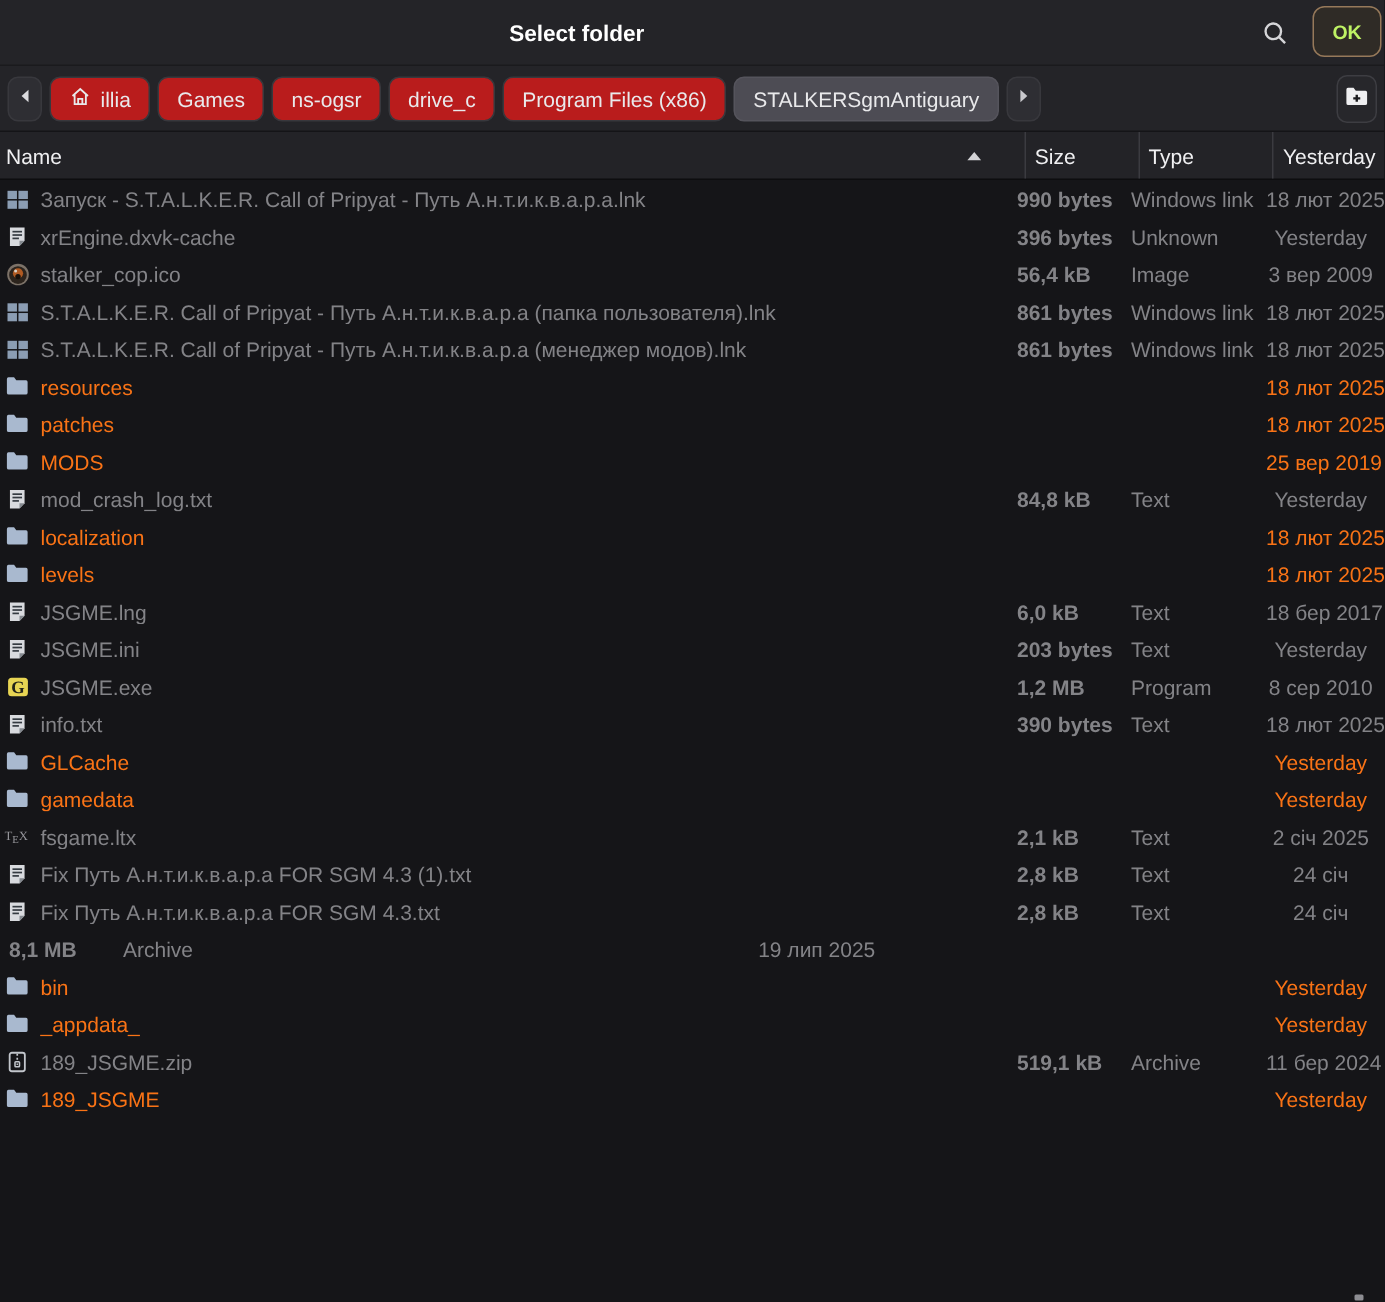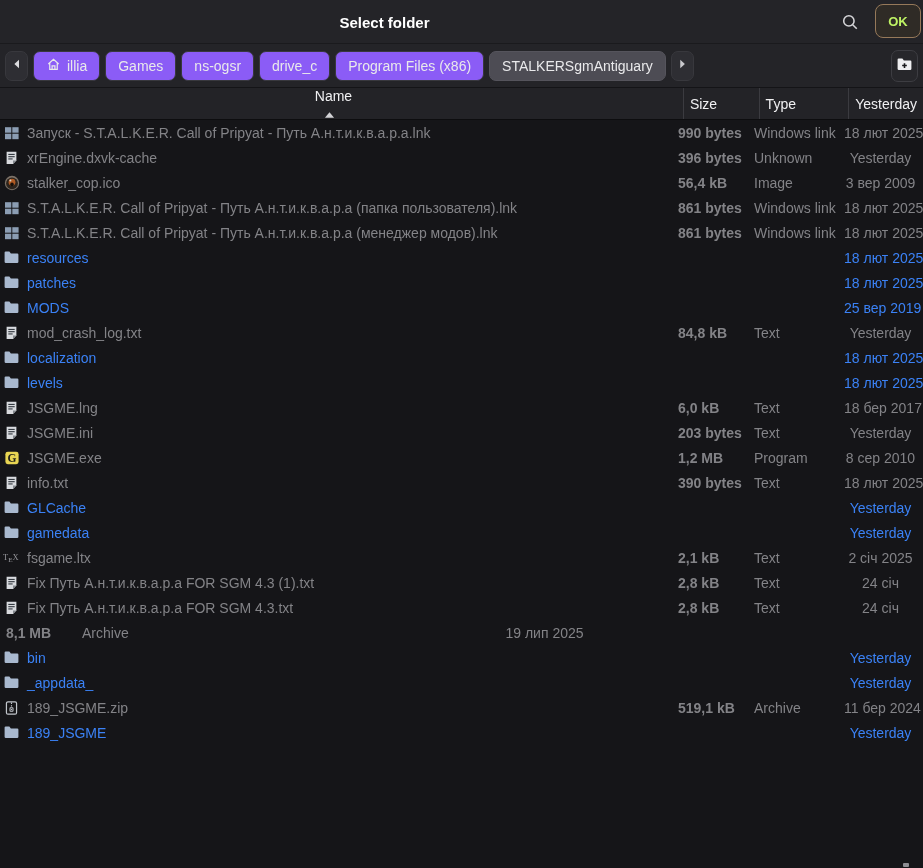--- a/index.html
+++ b/index.html
@@ -43,59 +43,59 @@
     display:flex; align-items:center; padding:0 5px; gap:5px;
   }
   .nav-btn {
     height:30px; min-width:23px; padding:0 3px;
     background:#2e2e33; border:1px solid #38383d; border-radius:7px;
     display:flex; align-items:center; justify-content:center; cursor:pointer;
   }
   .crumbs { display:flex; align-items:center; gap:5px; }
   .crumb {
     height:30px; padding:0 12px;
-    background:#8b5cf6; border:1px solid #38383d; border-radius:7px;
+    background:#b91c1c; border:1px solid #38383d; border-radius:7px;
     display:flex; align-items:center; gap:6px;
     color:#e9e9eb; font-size:14px; cursor:pointer; white-space:nowrap;
   }
   .crumb.active { background:#4d4c54; border-color:#55545c; }
   .spacer { flex:1; }
   .newfolder-btn {
     height:32px; width:27px;
     background:#27272b; border:1px solid #3d3d42; border-radius:7px;
     display:flex; align-items:center; justify-content:center; cursor:pointer;
   }
 
   
   .header-row {
     height:32px; background:#232327; display:flex;
     border-bottom:1px solid #0d0d0f; font-size:14px; color:#f0f0f2;
   }
   .hcell { display:flex; align-items:center; padding:0 6px; cursor:pointer; }
   .hcell + .hcell { border-left:1px solid #3b3b40; }
-  .hcell.c-name { width:672px; justify-content:space-between; padding-left:4px;flex-direction:column; }
+  .hcell.c-name { width:672px; justify-content:space-between; padding-left:4px; }
   .hcell.c-size { width:76px;margin-left:14px; }
   .hcell.c-type { width:90px; }
   .hcell.c-modified { flex:1; }
   .sort-arrow { margin-right:8px; display:flex; align-items:center; }
 
   
   .list { position:relative; }
   .row {
     height:25px; display:flex; align-items:center; cursor:pointer;
   }
   .cell { padding:0 6px; white-space:nowrap; overflow:hidden; }
   .cell.c-name { width:672px; display:flex; align-items:center; gap:7px; padding-left:3px; }
   .cell.c-size { width:76px;font-weight:bold; }
   .cell.c-type { width:90px; }
   .cell.c-modified { flex:1;text-align:center; }
   .file-icon { width:17px; height:17px; flex:0 0 17px; display:flex; align-items:center; justify-content:center; }
   .file-icon svg { display:block; }
   .row.file .name-text, .row.file .cell.c-size, .row.file .cell.c-type, .row.file .cell.c-modified { color:#838387; }
-  .row.folder .name-text, .row.folder .cell.c-modified { color:#3b82f6; }
+  .row.folder .name-text, .row.folder .cell.c-modified { color:#f97316; }
 
   .grip {
     position:absolute; left:903px; top:863px; width:6px; height:4px;
     background:#8d8d92; border-radius:1px;
   }
 </style>
 </head>
 <body>
 
 <div class="titlebar">

